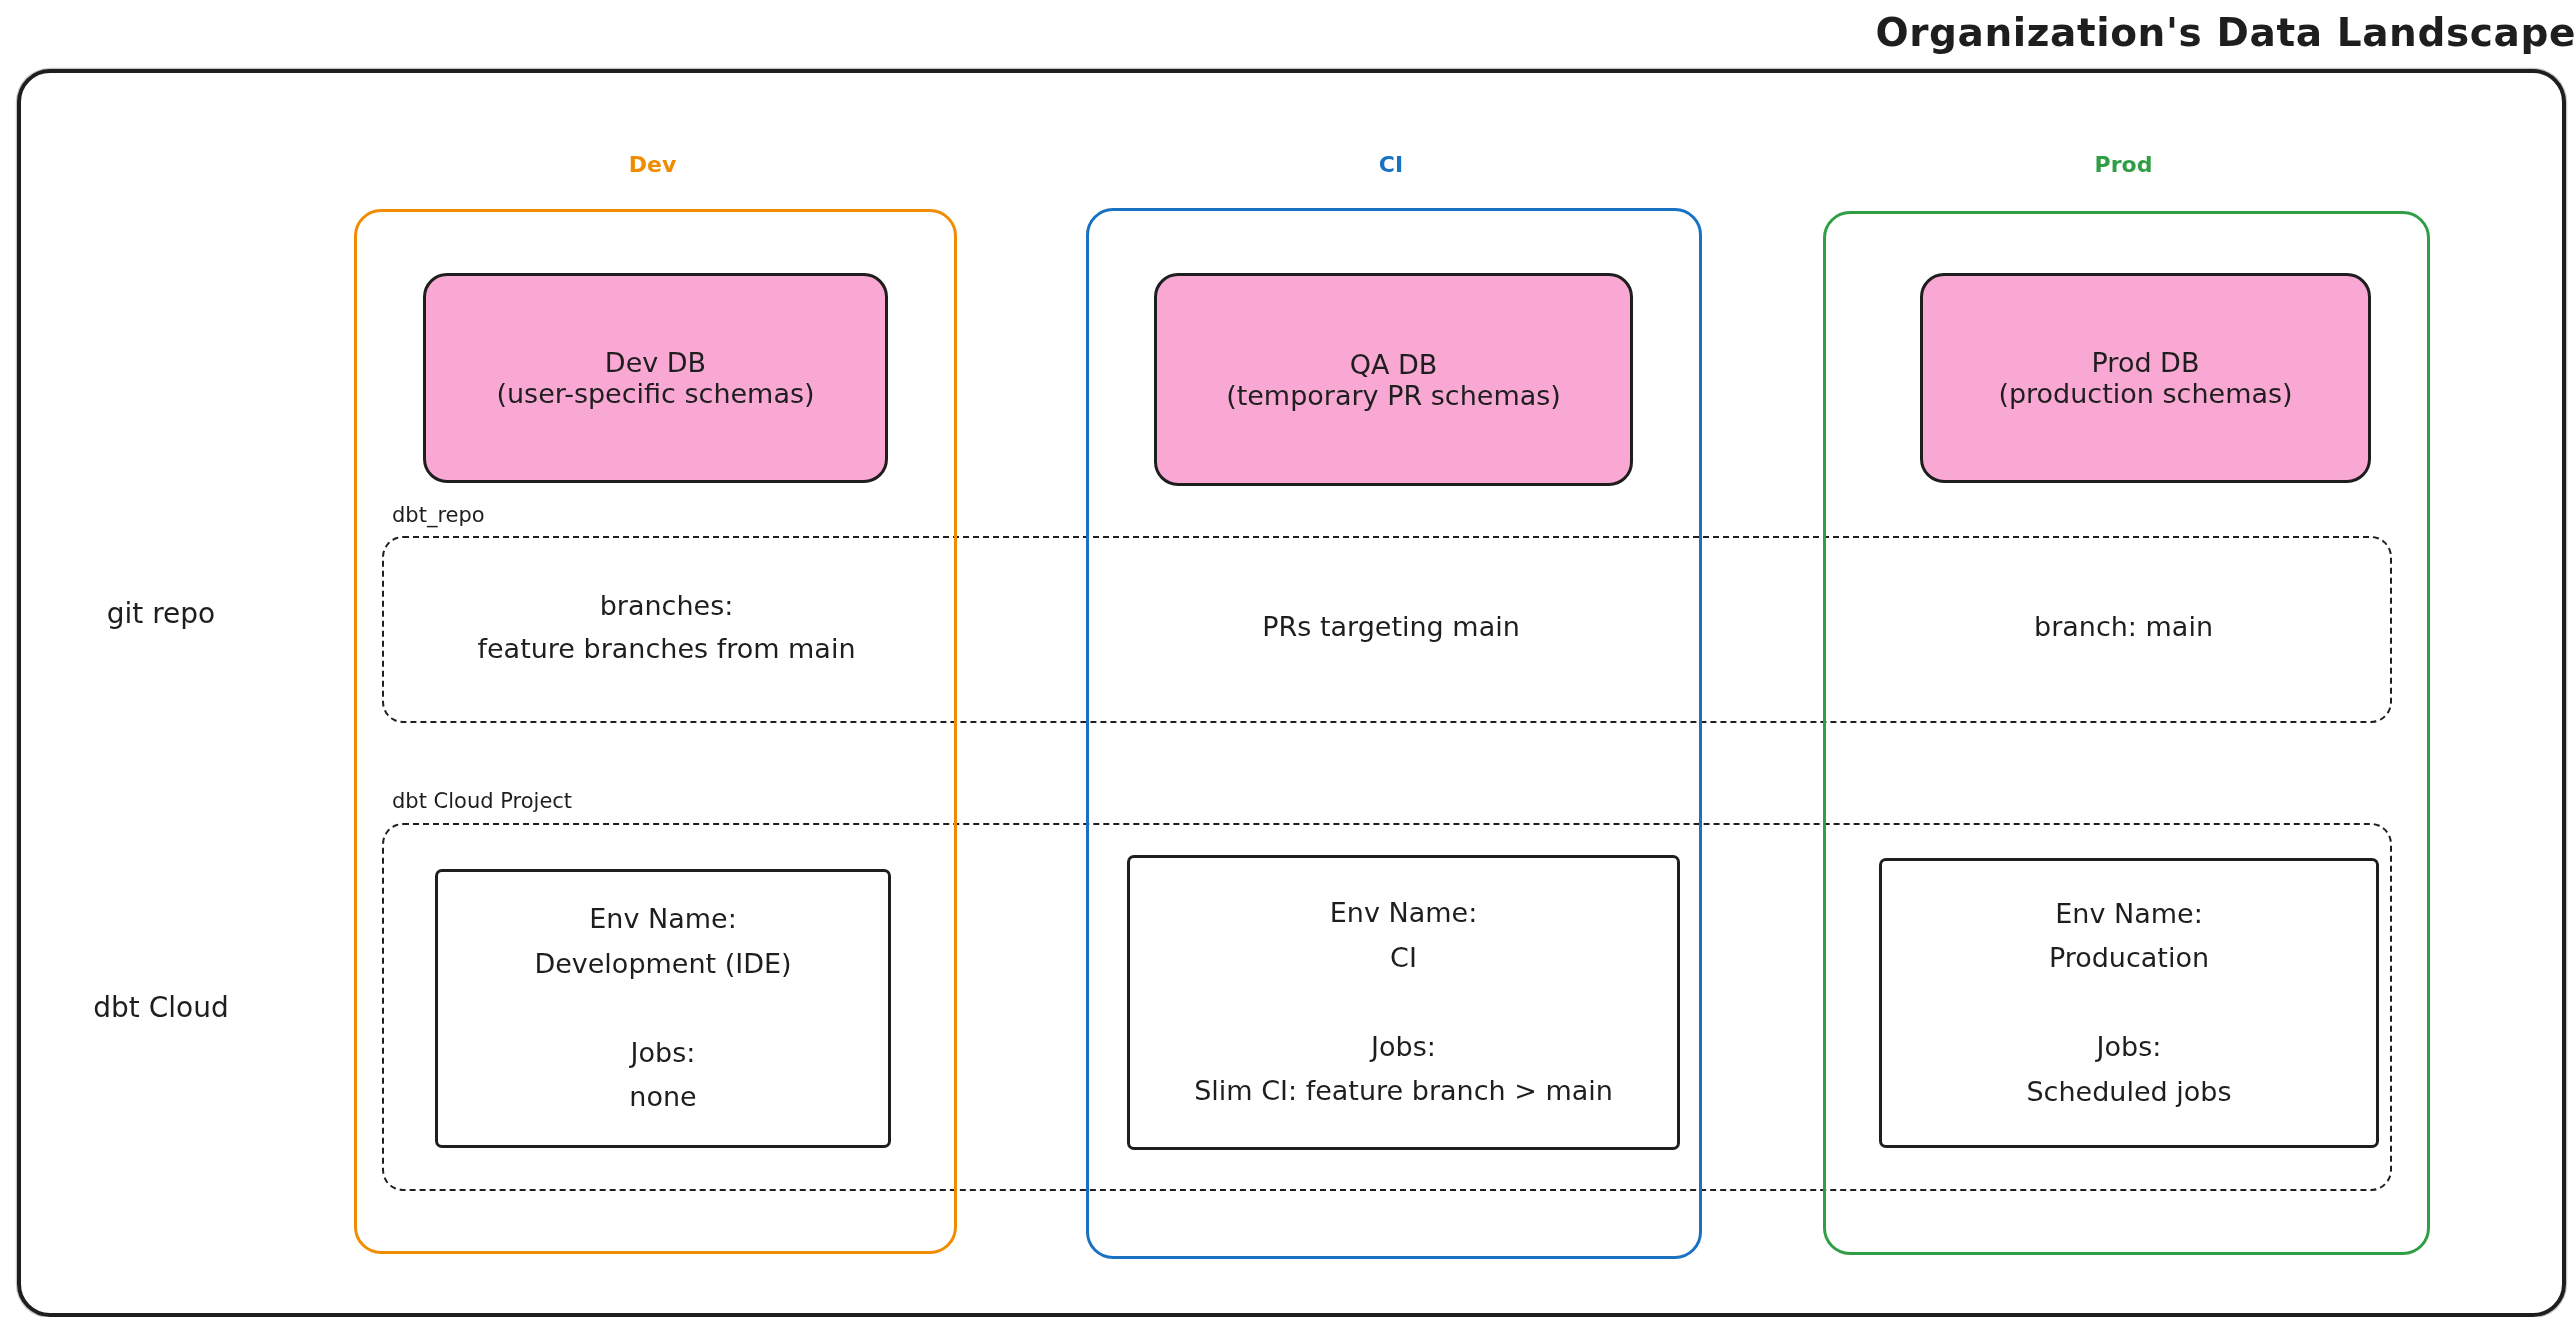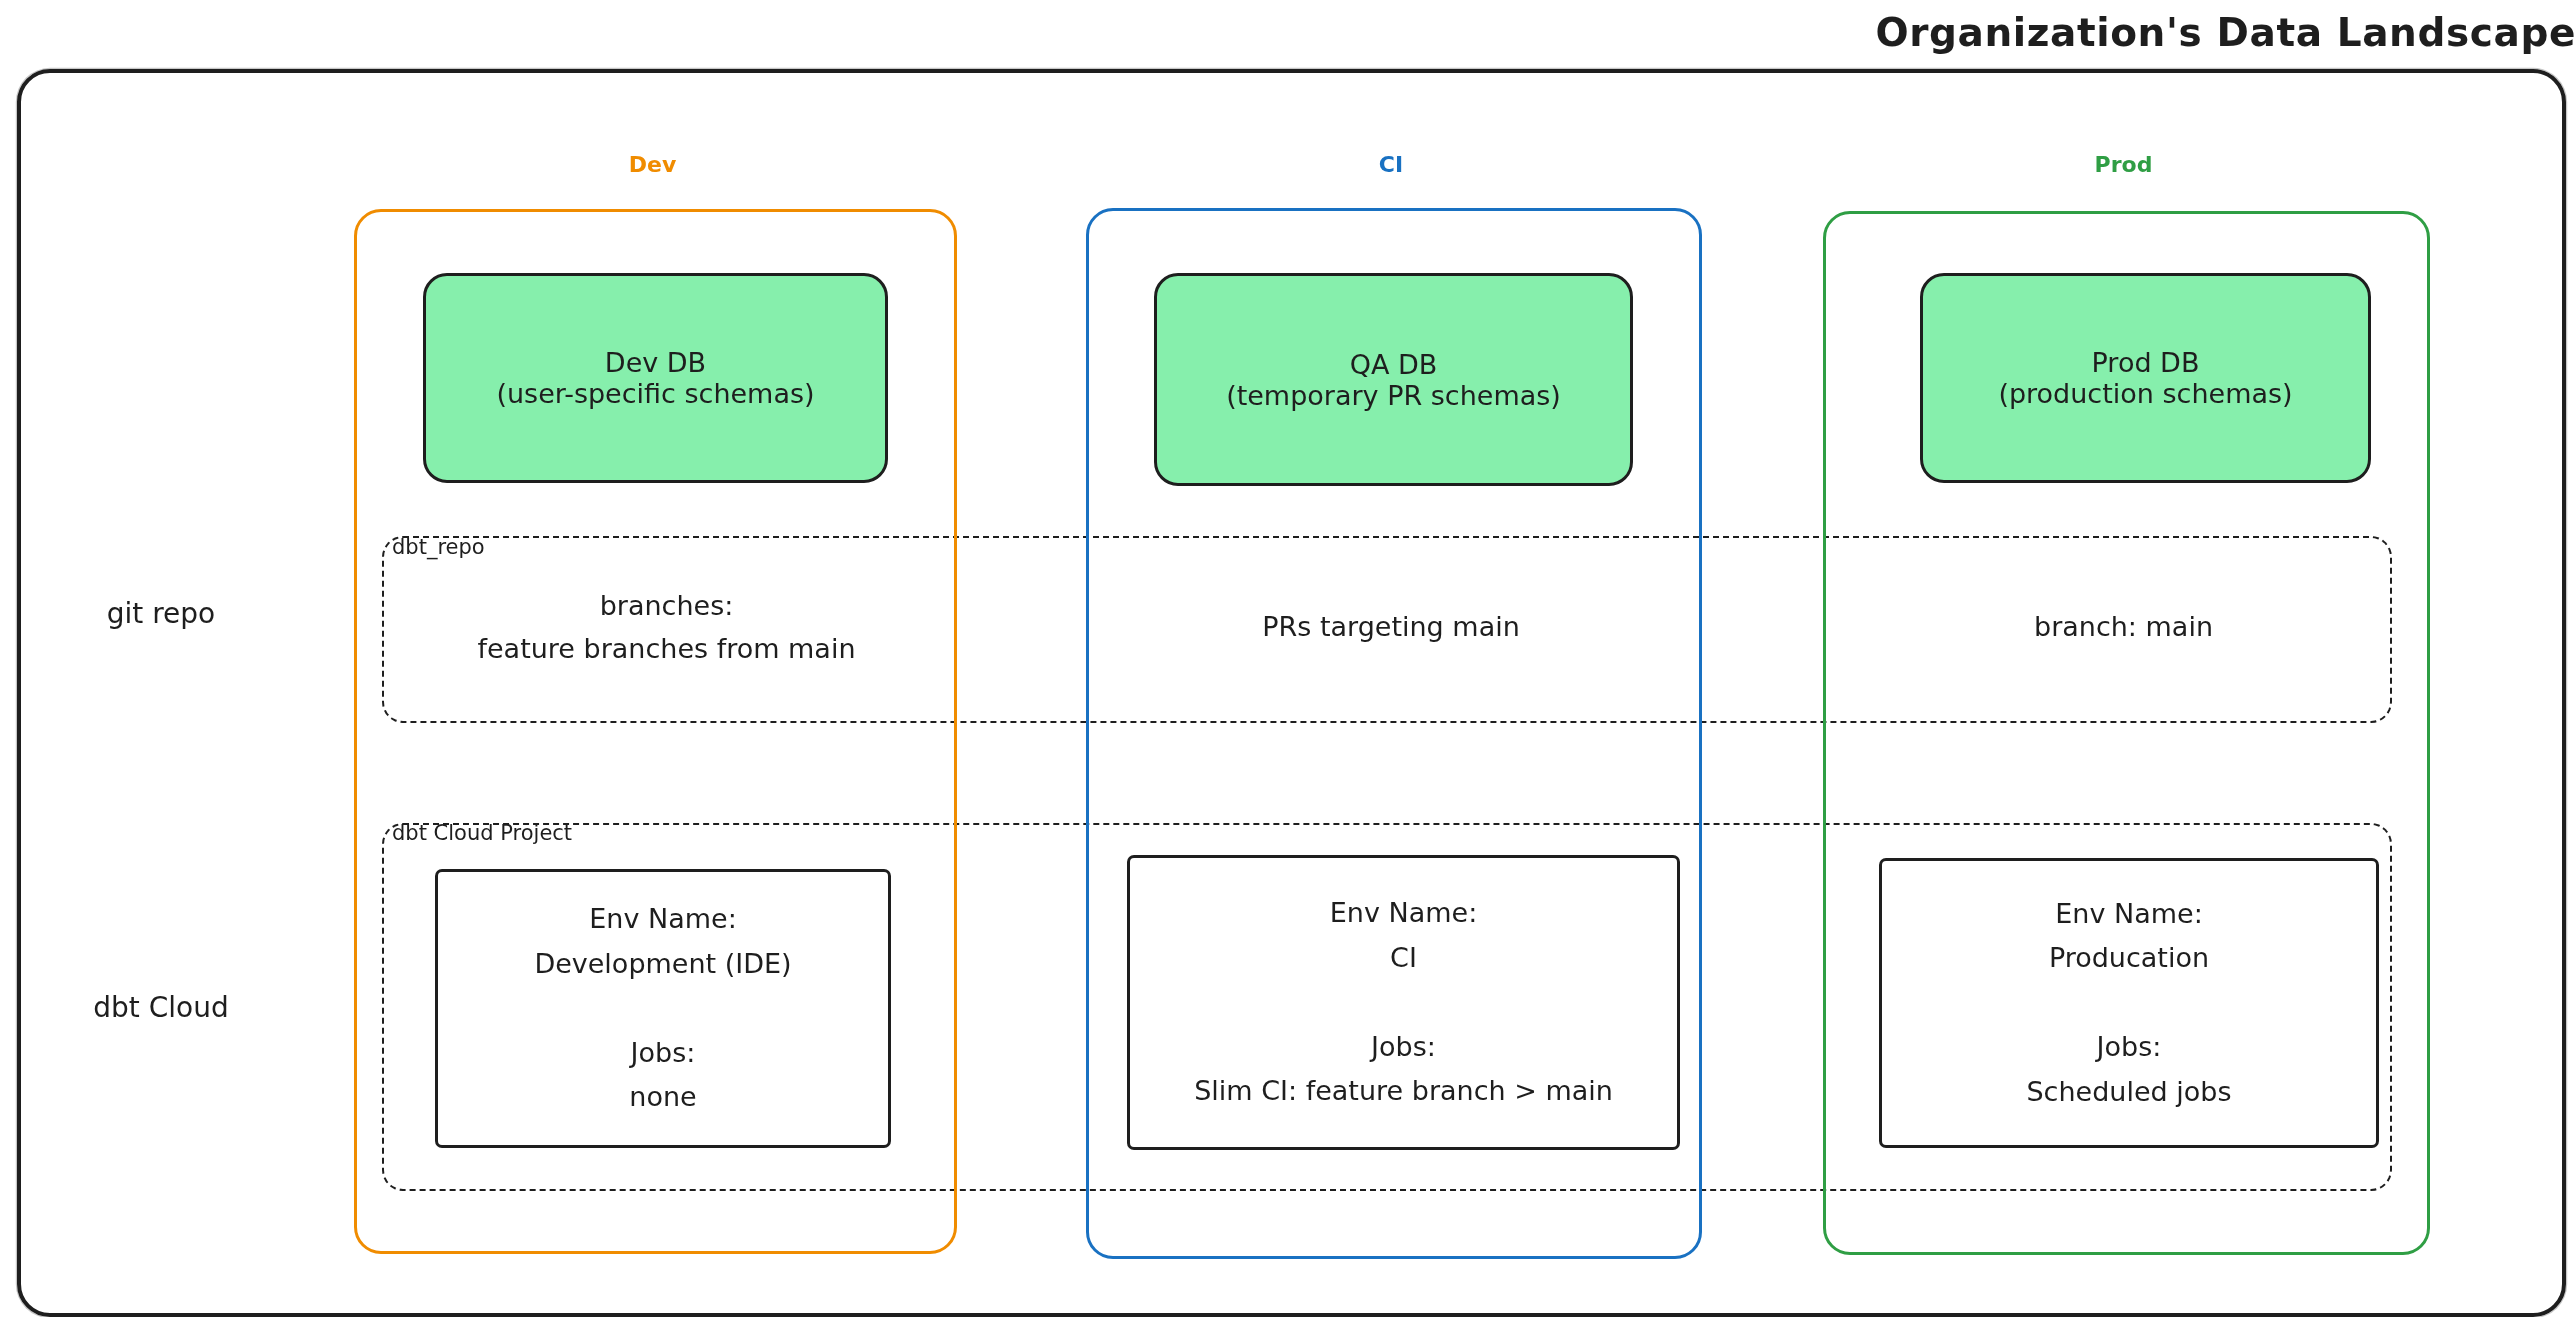--- a/index.html
+++ b/index.html
@@ -60,21 +60,21 @@
     line-height: 1.5;
     white-space: pre-line;
   }
   .row-label-warehouse { top: 327px; }
   .row-label-git       { top: 593px; }
   .row-label-dbt       { top: 987px; }
 
   .db-box {
     border: 3.6px solid #1e1e1e;
     border-radius: 24px;
-    background: #86efac;
+    background: #f9a8d4;
     display: flex; flex-direction: column;
     align-items: center; justify-content: center;
     gap: 0;
     font-size: 27px;
     z-index: 3;
     text-align: center;
   }
   .db-dev  { left: 423px;  top: 273px; width: 459px; height: 204px; }
   .db-ci   { left: 1154px; top: 273px; width: 473px; height: 207px; }
   .db-prod { left: 1920px; top: 273px; width: 445px; height: 204px; }
@@ -84,21 +84,20 @@
     border-radius: 21px;
     z-index: 1;
     background: transparent;
   }
   .repo-box  { left: 382px; top: 536px;  width: 2006px; height: 183px; }
   .cloud-box { left: 382px; top: 823px; width: 2006px; height: 364px; }
 
   .tag {
     font-size: 21px;
     z-index: 3;
-    margin-top: 32px;
   }
   .repo-tag  { left: 392px; top: 503px; }
   .cloud-tag { left: 392px; top: 789px; }
 
   .repo-cell {
     top: 549px; height: 156px;
     display: flex; align-items: center; justify-content: center;
     text-align: center;
     font-size: 27px;
     line-height: 1.6;

